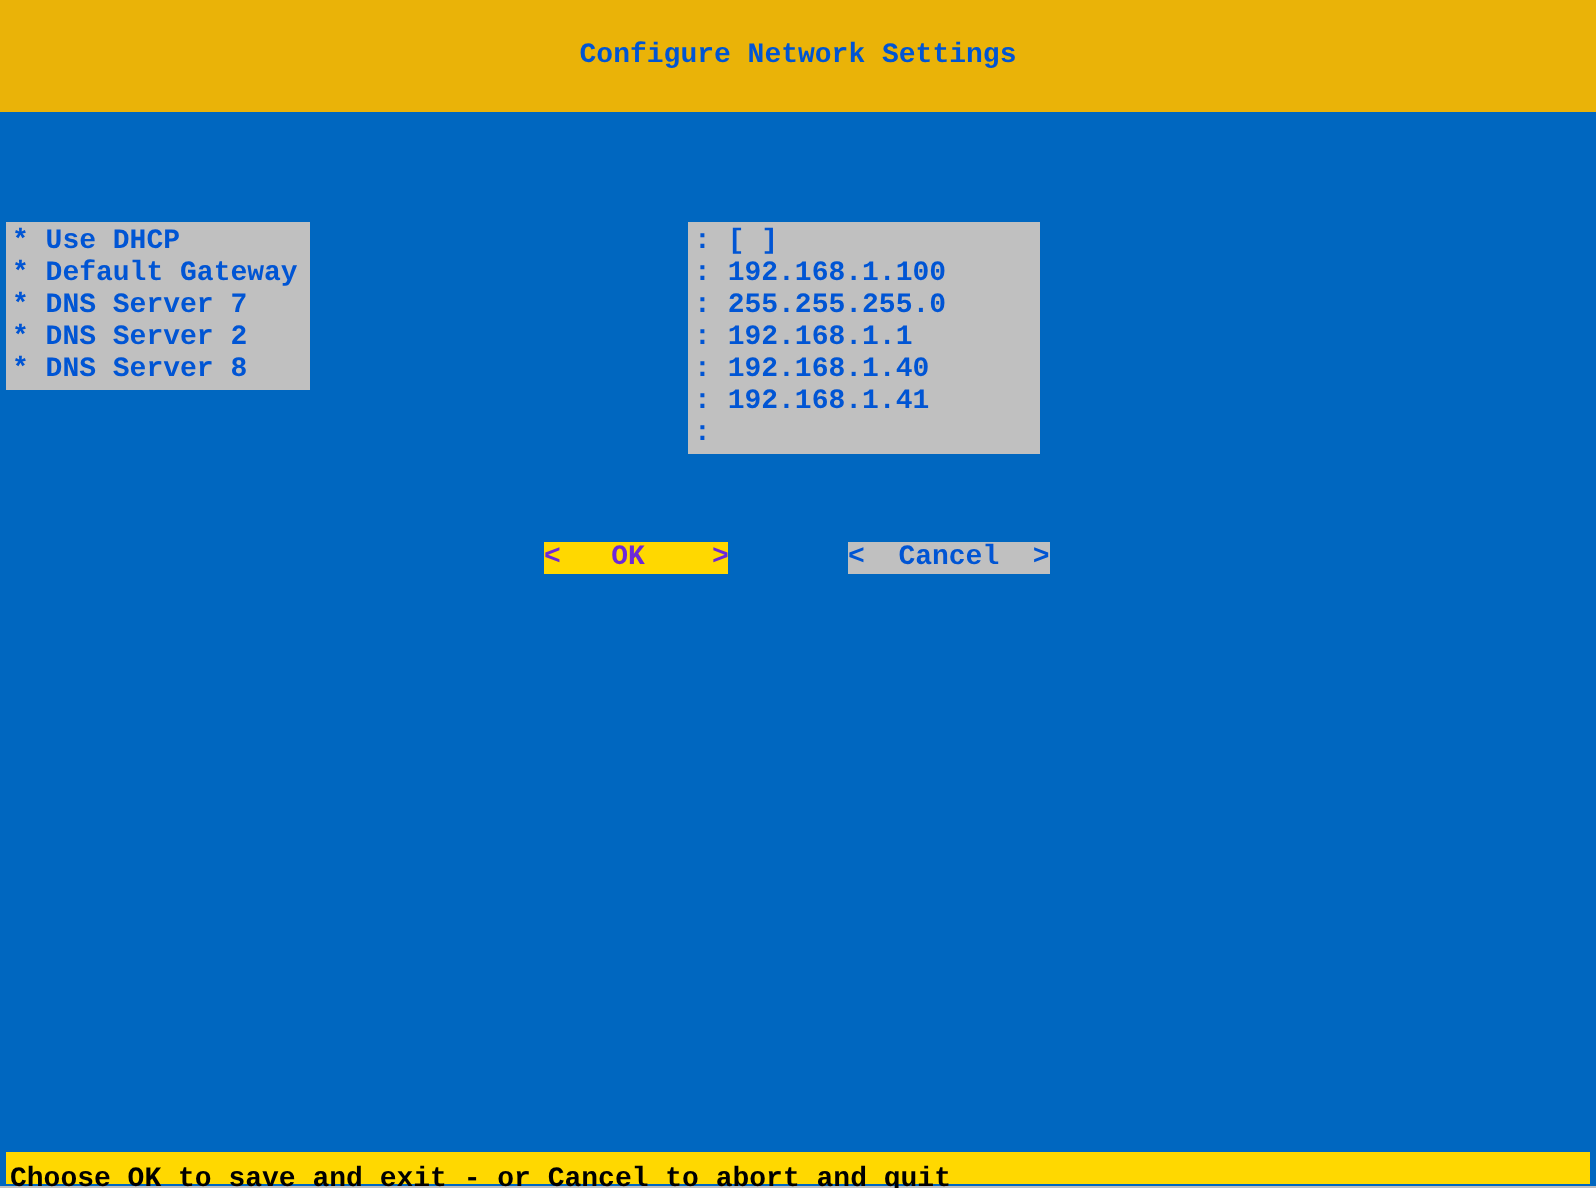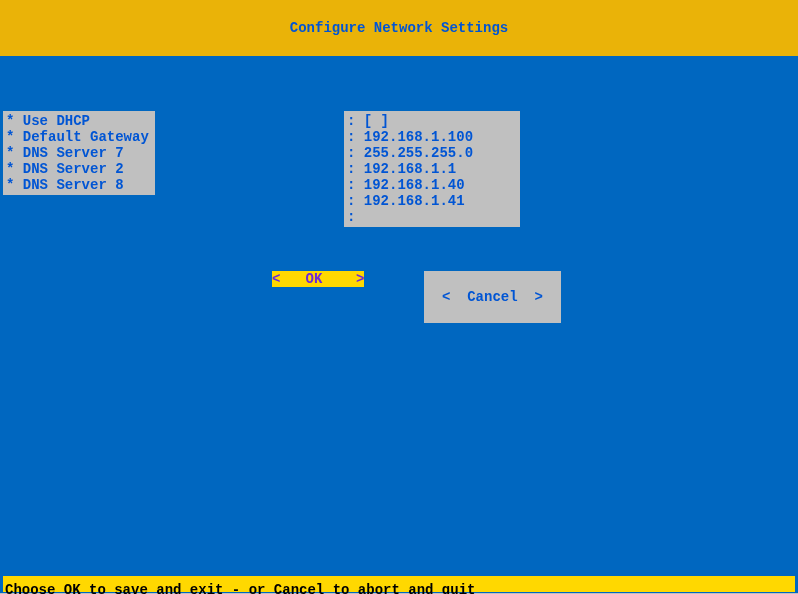--- a/index.html
+++ b/index.html
@@ -75,21 +75,21 @@
       padding: 0;
     }
     .btn-cancel {
       position: absolute;
       left: 424px;
       background: #c0c0c0;
       color: #0055d4;
       white-space: pre;
       cursor: pointer;
       line-height: 16px;
-      padding: 18px;
+      padding: 0;
     }
     .footer {
       position: absolute;
       bottom: 2px;
       left: 3px;
       right: 3px;
       height: 16px;
       background: #ffd800;
       color: #000000;
       padding: 6px 2px;

